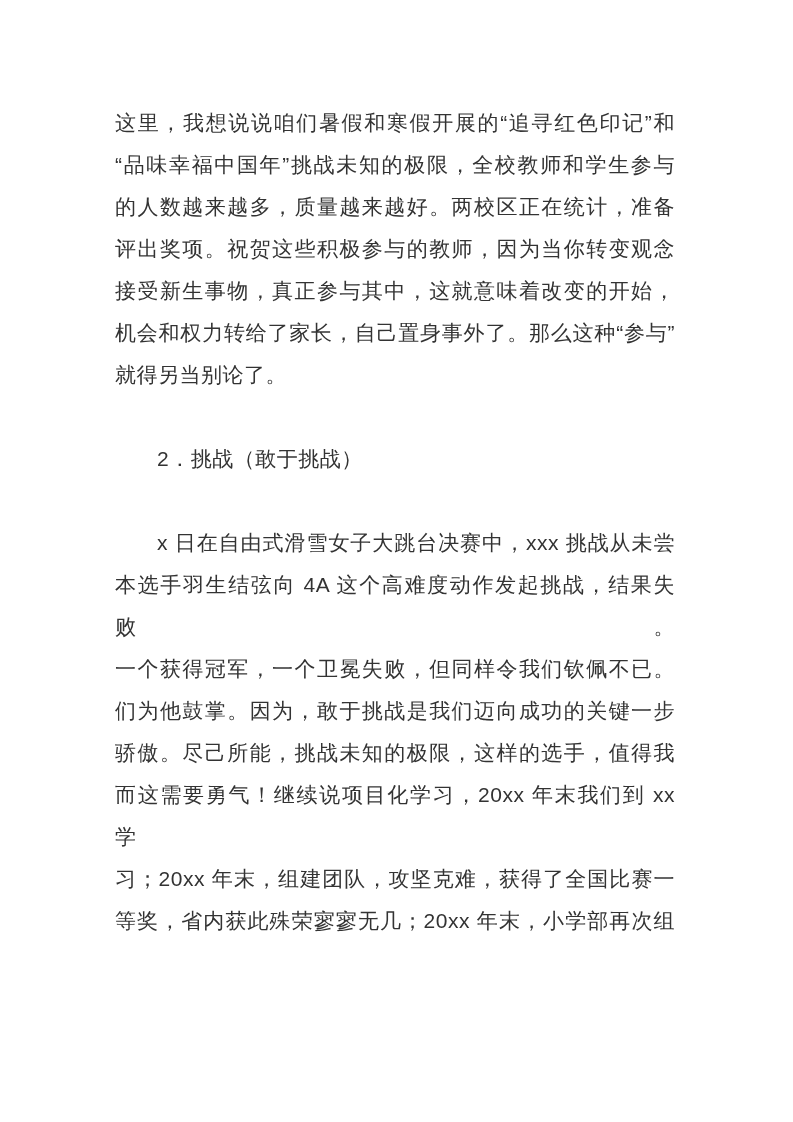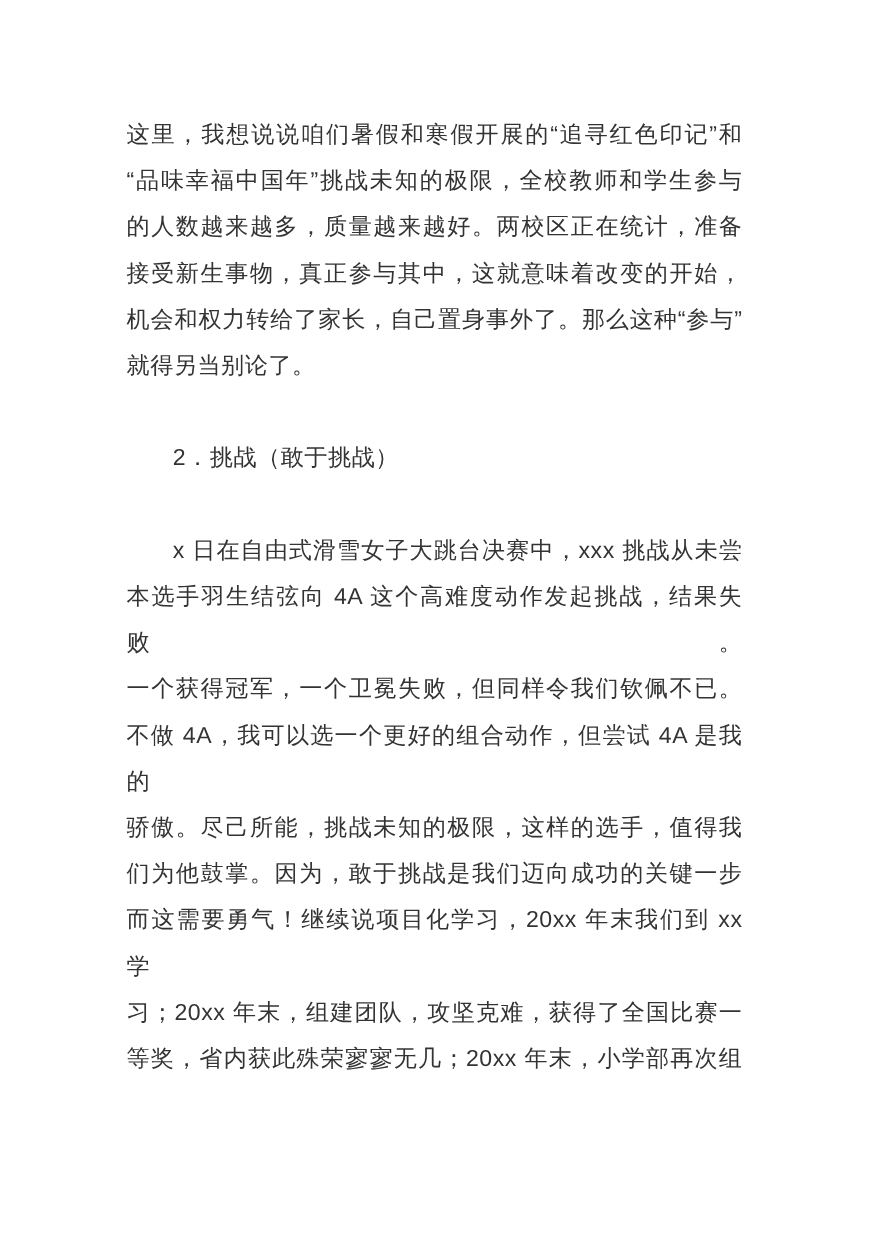--- a/index.html
+++ b/index.html
@@ -48,37 +48,37 @@
 </head>
 <body>
 
 <div class="page">
   <div class="textblock">
 
     <div>
       <div class="jl">这里，我想说说咱们暑假和寒假开展的“追寻红色印记”和</div>
       <div class="jl">“品味幸福中国年”挑战未知的极限，全校教师和学生参与</div>
       <div class="jl">的人数越来越多，质量越来越好。两校区正在统计，准备</div>
+      <div class="jl">评出奖项。祝贺这些积极参与的教师，因为当你转变观念</div>
       <div class="jl">接受新生事物，真正参与其中，这就意味着改变的开始，</div>
       <div class="jl">机会和权力转给了家长，自己置身事外了。那么这种“参与”</div>
       <div class="ll">就得另当别论了。</div>
     </div>
 
     <div class="spacer"></div>
 
     <div class="ll indent">2．挑战（敢于挑战）</div>
 
     <div class="spacer"></div>
 
     <div>
       <div class="jl indent">x 日在自由式滑雪女子大跳台决赛中，xxx 挑战从未尝</div>
       <div class="jl">本选手羽生结弦向 4A 这个高难度动作发起挑战，结果失败。</div>
       <div class="jl">一个获得冠军，一个卫冕失败，但同样令我们钦佩不已。</div>
-      <div class="jl">不做 4A，我可以选一个更好的组合动作，但尝试 4A 是我的</div>
+      <div class="jl">们为他鼓掌。因为，敢于挑战是我们迈向成功的关键一步</div>
       <div class="jl">骄傲。尽己所能，挑战未知的极限，这样的选手，值得我</div>
-      <div class="jl">们为他鼓掌。因为，敢于挑战是我们迈向成功的关键一步</div>
       <div class="jl">而这需要勇气！继续说项目化学习，20xx 年末我们到 xx 学</div>
       <div class="jl">习；20xx 年末，组建团队，攻坚克难，获得了全国比赛一</div>
       <div class="jl">等奖，省内获此殊荣寥寥无几；20xx 年末，小学部再次组</div>
     </div>
 
   </div>
 </div>
 
 </body></html>

